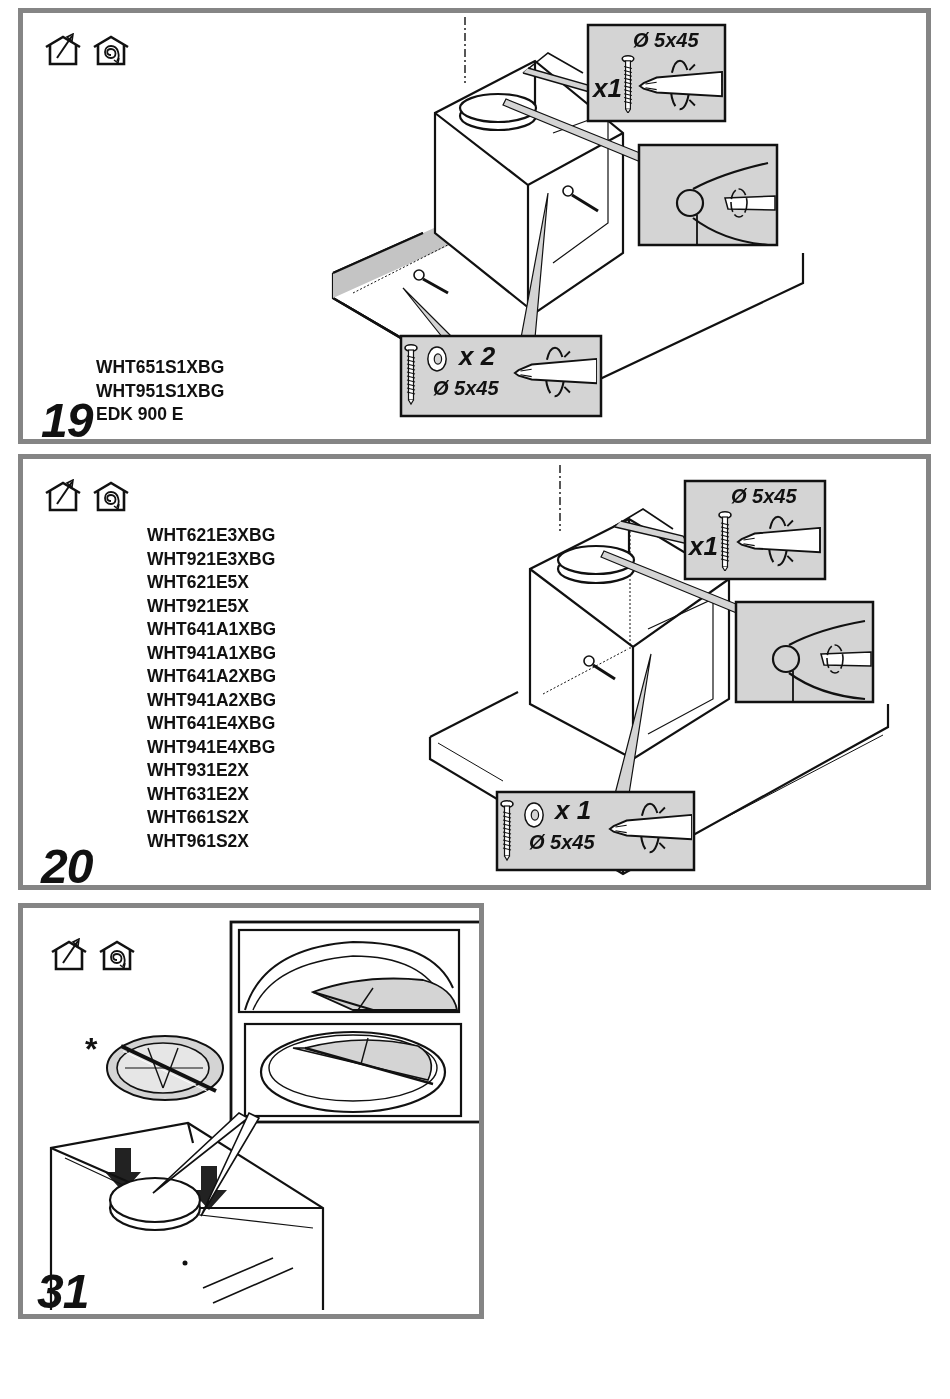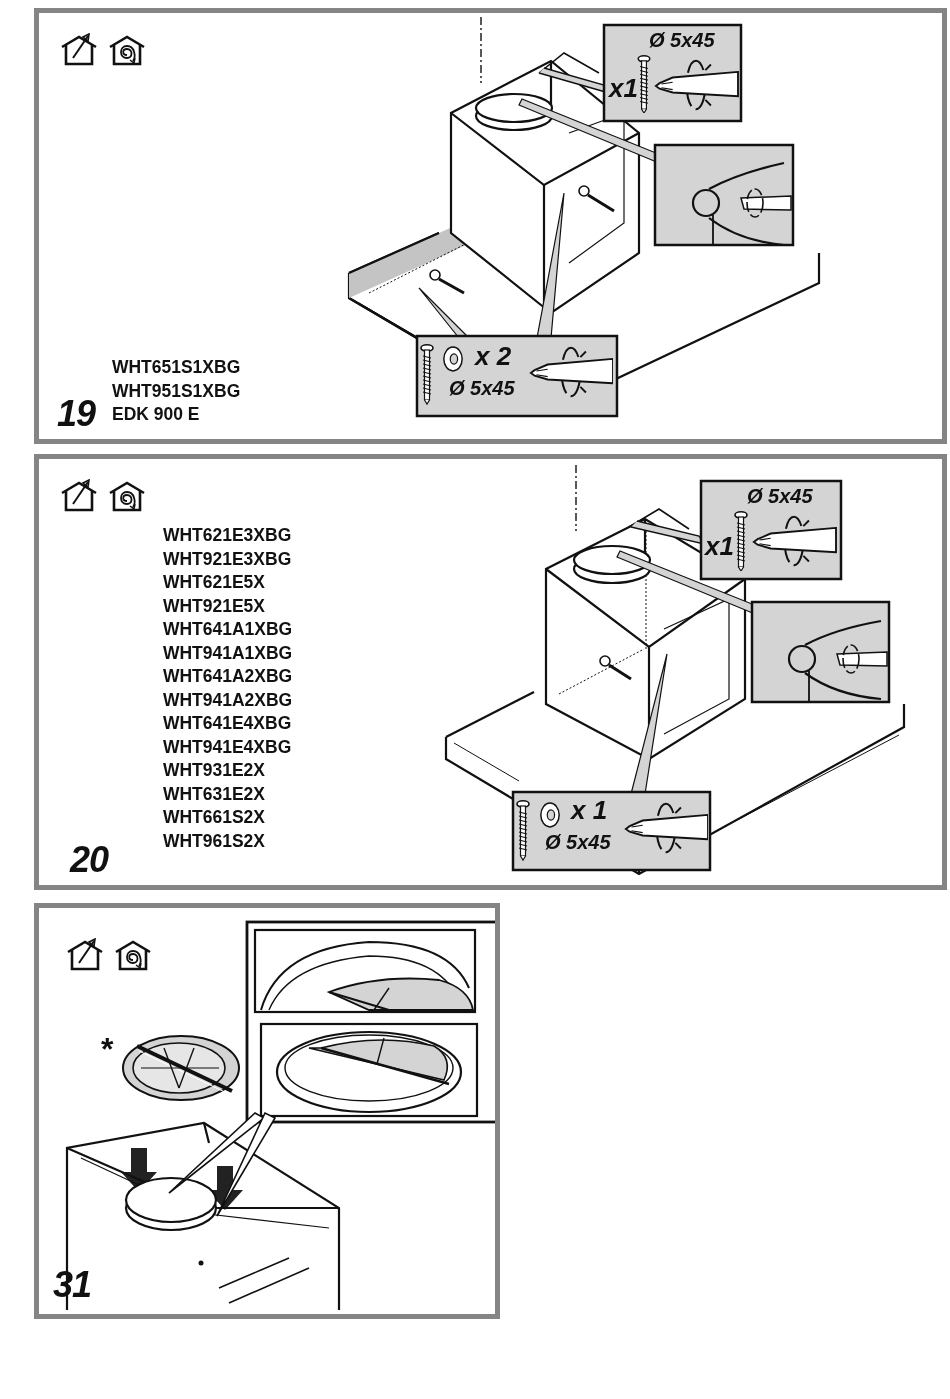--- a/index.html
+++ b/index.html
@@ -1,21 +1,21 @@
 <!DOCTYPE html>
 <html><head>
 <meta charset="utf-8">
 <style>
   html, body { margin: 0; padding: 0; background: #ffffff; }
   body { width: 950px; height: 1399px; position: relative; overflow: hidden; font-family: "Liberation Sans", sans-serif; }
-  .panel { position: absolute; box-sizing: border-box; border: 5px solid #858585; background: #fff; margin-left: 16px; }
+  .panel { position: absolute; box-sizing: border-box; border: 5px solid #858585; background: #fff; }
   #panel-19 { left: 18px; top: 8px; width: 913px; height: 436px; }
   #panel-20 { left: 18px; top: 454px; width: 913px; height: 436px; }
   #panel-21 { left: 18px; top: 903px; width: 466px; height: 416px; }
-  .step-num { position: absolute; font-family: "Liberation Sans", sans-serif; font-weight: bold; font-style: italic; font-size: 36px; color: #111; letter-spacing: -1px; }
+  .step-num { position: absolute; font-family: "Liberation Sans", sans-serif; font-weight: bold; font-style: italic; font-size: 48px; color: #111; letter-spacing: -1px; }
   .models { position: absolute; font-family: "Liberation Sans", sans-serif; font-weight: bold; font-size: 19px; line-height: 23.5px; color: #111; transform: scaleX(0.92); transform-origin: left top; }
   .models div { white-space: nowrap; }
   .mode-icons { position: absolute; }
   .ill { position: absolute; left: 0; top: 0; }
   .callout-text { font-family: "Liberation Sans", sans-serif; font-weight: bold; font-style: italic; fill: #111; }
 </style>
 </head>
 <body>
 
 <svg width="0" height="0" style="position:absolute">
@@ -242,21 +242,21 @@
     <div>WHT941A1XBG</div>
     <div>WHT641A2XBG</div>
     <div>WHT941A2XBG</div>
     <div>WHT641E4XBG</div>
     <div>WHT941E4XBG</div>
     <div>WHT931E2X</div>
     <div>WHT631E2X</div>
     <div>WHT661S2X</div>
     <div>WHT961S2X</div>
   </div>
-  <div class="step-num" style="left:31px; top:380px;">20</div>
+  <div class="step-num" style="left:18px; top:380px;">20</div>
 </div>
 
 <div class="panel" id="panel-21">
   <div class="mode-icons" style="left:26px; top:30px;">
     <svg width="40" height="34">
         <use href="#icon-extract"></use>
       </svg>
     <svg width="40" height="34" style="margin-left:4px">
         <use href="#icon-recirc"></use>
       </svg>

